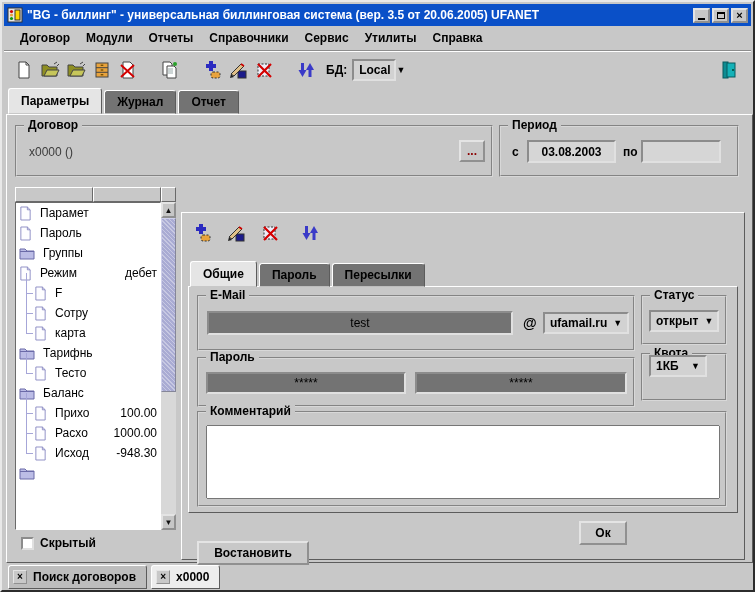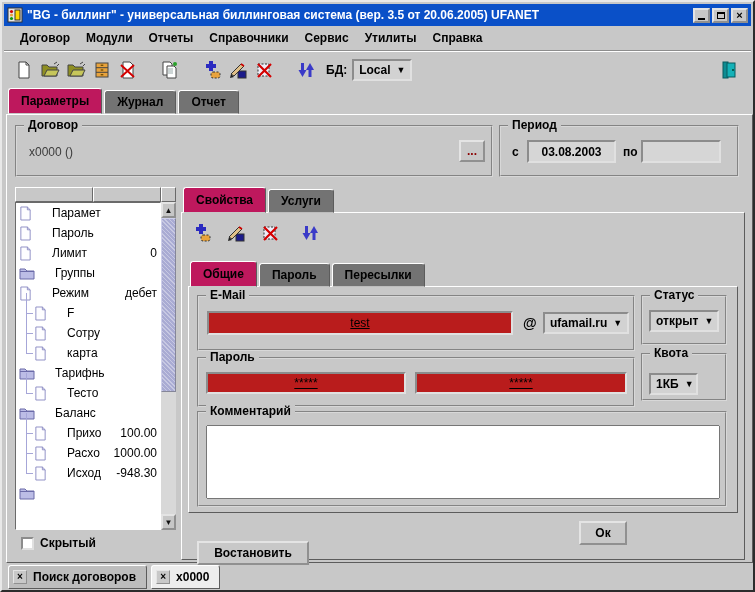--- a/index.html
+++ b/index.html
@@ -26,37 +26,37 @@
   .gap{width:16px;}
   .ic{width:20px;height:20px;}
   .dblabel{font-weight:bold;margin:0 5px 0 6px;}
   .combo{height:22px;border:2px inset #E0E0E0;background:#D2D2D2;display:flex;align-items:center;
     justify-content:space-between;padding:0 5px;font-weight:bold;}
   .combo .arr{font-size:9px;margin-left:6px;}
   .exit{margin-left:auto;margin-right:10px;}
   
   .tab{height:24px;background:#737373;border:1px solid;border-color:#fff #5c5c5c #BDBDBD #fff;
     border-radius:3px 3px 0 0;display:inline-flex;align-items:center;padding:0 12px;font-weight:bold;margin-right:2px;}
-  .tab.active{background:#be185d;height:26px;border-bottom-color:#C8C8C8;position:relative;z-index:3;}
+  .tab.active{background:#e5e5e5;height:26px;border-bottom-color:#C8C8C8;position:relative;z-index:3;}
   .tabstrip{position:absolute;display:flex;align-items:flex-end;}
   
   .panel{position:absolute;background:#C8C8C8;border:1px solid;border-color:#fff #5c5c5c #5c5c5c #fff;}
   .g{position:absolute;border:2px groove #d8d8d8;}
   .g>.gt{position:absolute;top:-8px;left:7px;background:#C8C8C8;padding:0 4px;font-weight:bold;line-height:13px;}
   .field{border:2px inset #E0E0E0;background:#fff;display:flex;align-items:center;padding:0 4px;}
   .btn{background:#C8C8C8;border:2px outset #E4E4E4;display:flex;align-items:center;justify-content:center;font-weight:bold;}
-  input.txt{border:2px inset #E0E0E0;background:#b91c1c;font-family:"Liberation Sans",sans-serif;font-size:12px;padding:0 4px;text-decoration:underline;}
+  input.txt{border:2px inset #E0E0E0;background:#737373;font-family:"Liberation Sans",sans-serif;font-size:12px;padding:0 4px;}
   
   .tree{position:absolute;background:#C8C8C8;}
   .thead{position:absolute;top:0;left:0;right:0;height:15px;display:flex;}
   .thcell{height:15px;border:1px solid;border-color:#fff #6a6a6a #6a6a6a #fff;background:#C8C8C8;}
   .tview{position:absolute;left:0;top:15px;bottom:0;width:146px;background:#fff;
     border:1px solid;border-color:#6a6a6a #fff #fff #6a6a6a;overflow:hidden;}
   .trow{display:flex;align-items:center;height:20px;padding-left:3px;white-space:nowrap;}
-  .trow .lbl{margin-left:20px;overflow:hidden;}
+  .trow .lbl{margin-left:8px;overflow:hidden;}
   .trow .val{margin-left:auto;padding-right:3px;}
   .conn{width:15px;height:20px;position:relative;flex:none;}
   .conn::before{content:"";position:absolute;left:7px;top:-10px;height:20px;border-left:1px solid #A6A6D8;}
   .conn::after{content:"";position:absolute;left:7px;top:10px;width:7px;border-top:1px solid #A6A6D8;}
   .ticon{flex:none;}
   .sbar{position:absolute;right:0;top:15px;bottom:0;width:15px;background:#D8D8D8;}
   .sbtn{position:absolute;left:0;width:15px;height:16px;background:#C6C6C6;border:2px outset #E4E4E4;
     display:flex;align-items:center;justify-content:center;font-size:8px;color:#111;}
   .sthumb{position:absolute;left:0;top:16px;width:15px;height:174px;background:#A9ABD3;
     border:1px outset #cfd0ec;background-image:repeating-linear-gradient(45deg,rgba(255,255,255,.35) 0 1px,rgba(0,0,0,0) 1px 3px);}
@@ -221,21 +221,21 @@
           <use href="#i-del"></use>
         </svg>
       </span>
     <span class="gap"></span>
     <span class="tbtn">
         <svg class="ic">
           <use href="#i-refresh"></use>
         </svg>
       </span>
     <span class="dblabel">БД:</span>
-    <span class="combo" style="width:60px">
+    <span class="combo" style="width:44px">
       <span>Local</span>
       <span class="arr">▼</span>
     </span>
     <span class="tbtn exit">
         <svg class="ic">
           <use href="#i-exit"></use>
         </svg>
       </span>
   </div>
 
@@ -276,27 +276,20 @@
             <span class="val"></span>
           </div>
         <div class="trow">
             <svg class="ticon" width="13" height="15">
               <use href="#i-tdoc"></use>
             </svg>
             <span class="lbl">Пароль</span>
             <span class="val"></span>
           </div>
         <div class="trow">
-            <svg class="ticon" width="13" height="15">
-              <use href="#i-tdoc"></use>
-            </svg>
-            <span class="lbl">Лимит</span>
-            <span class="val">0</span>
-          </div>
-        <div class="trow">
             <svg class="ticon" width="16" height="14">
               <use href="#i-tfolder"></use>
             </svg>
             <span class="lbl">Группы</span>
             <span class="val"></span>
           </div>
         <div class="trow">
             <svg class="ticon" width="13" height="15">
               <use href="#i-tdoc"></use>
             </svg>
@@ -389,24 +382,20 @@
             <span>▼</span>
           </span>
       </div>
     </div>
 
     <div class="abs" style="left:14px;top:421px;display:flex;align-items:center">
       <span class="chk"></span>
       <span style="font-weight:bold">Скрытый</span>
     </div>
 
-    <div class="tabstrip" style="left:176px;top:72px;height:26px;z-index:3">
-      <span class="tab active">Свойства</span>
-      <span class="tab">Услуги</span>
-    </div>
 
     <div class="panel" style="left:174px;top:97px;width:564px;height:348px">
 
       <div class="abs" style="left:8px;top:8px;display:flex">
         <span class="tbtn">
             <svg class="ic">
               <use href="#i-add"></use>
             </svg>
           </span>
         <span class="tbtn" style="margin-left:8px">
@@ -453,21 +442,21 @@
         </div>
 
         <div class="g" style="left:8px;top:70px;width:438px;height:50px">
           <span class="gt">Пароль</span>
           <input class="txt abs" style="left: 7px; top: 13px; width: 200px; height: 22px;" value="*****">
           <input class="txt abs" style="left: 216px; top: 13px; width: 212px; height: 22px;" value="*****">
         </div>
 
         <div class="g" style="left:452px;top:66px;width:86px;height:48px">
           <span class="gt">Квота</span>
-          <span class="combo" style="position:absolute;left:6px;top:18px;width:49px">
+          <span class="combo" style="position:absolute;left:6px;top:0;width:58px">
             <span>1КБ</span>
             <span class="arr">▼</span>
           </span>
         </div>
 
         <div class="g" style="left:8px;top:124px;width:530px;height:96px">
           <span class="gt">Комментарий</span>
           <textarea class="txt abs" style="left: 7px; top: 12px; width: 514px; height: 74px; resize: none;"></textarea>
         </div>
       </div>

